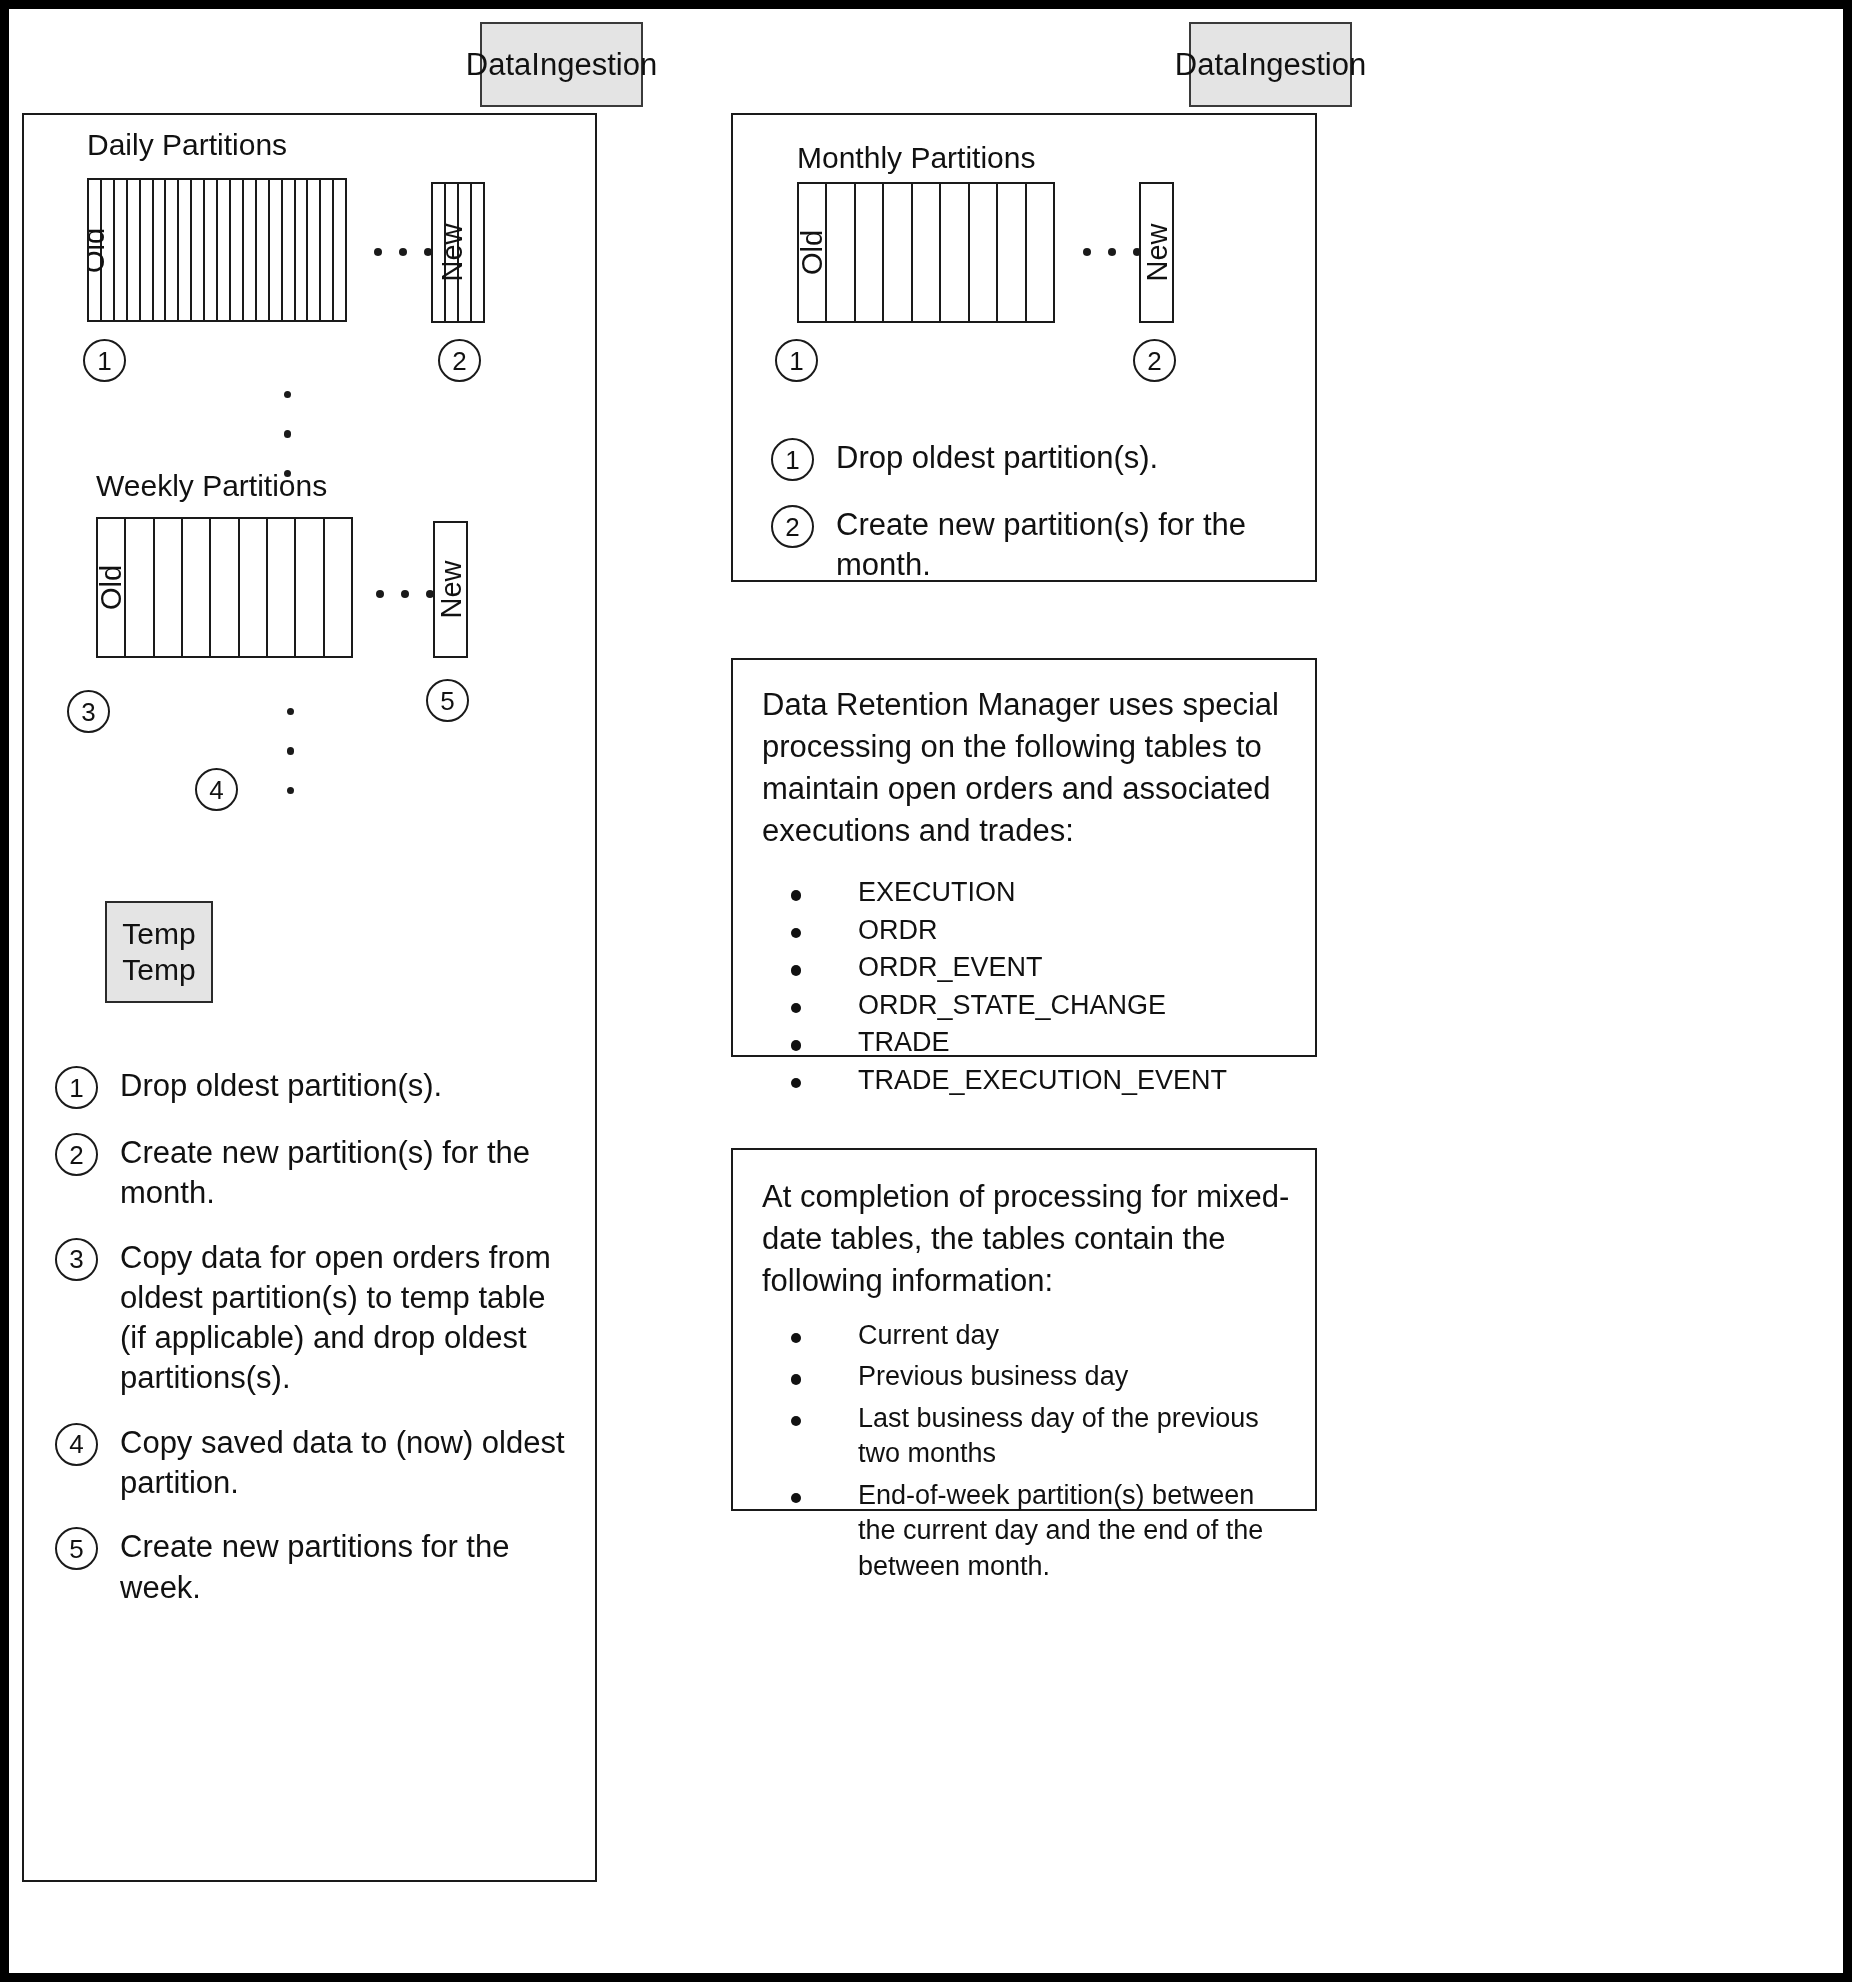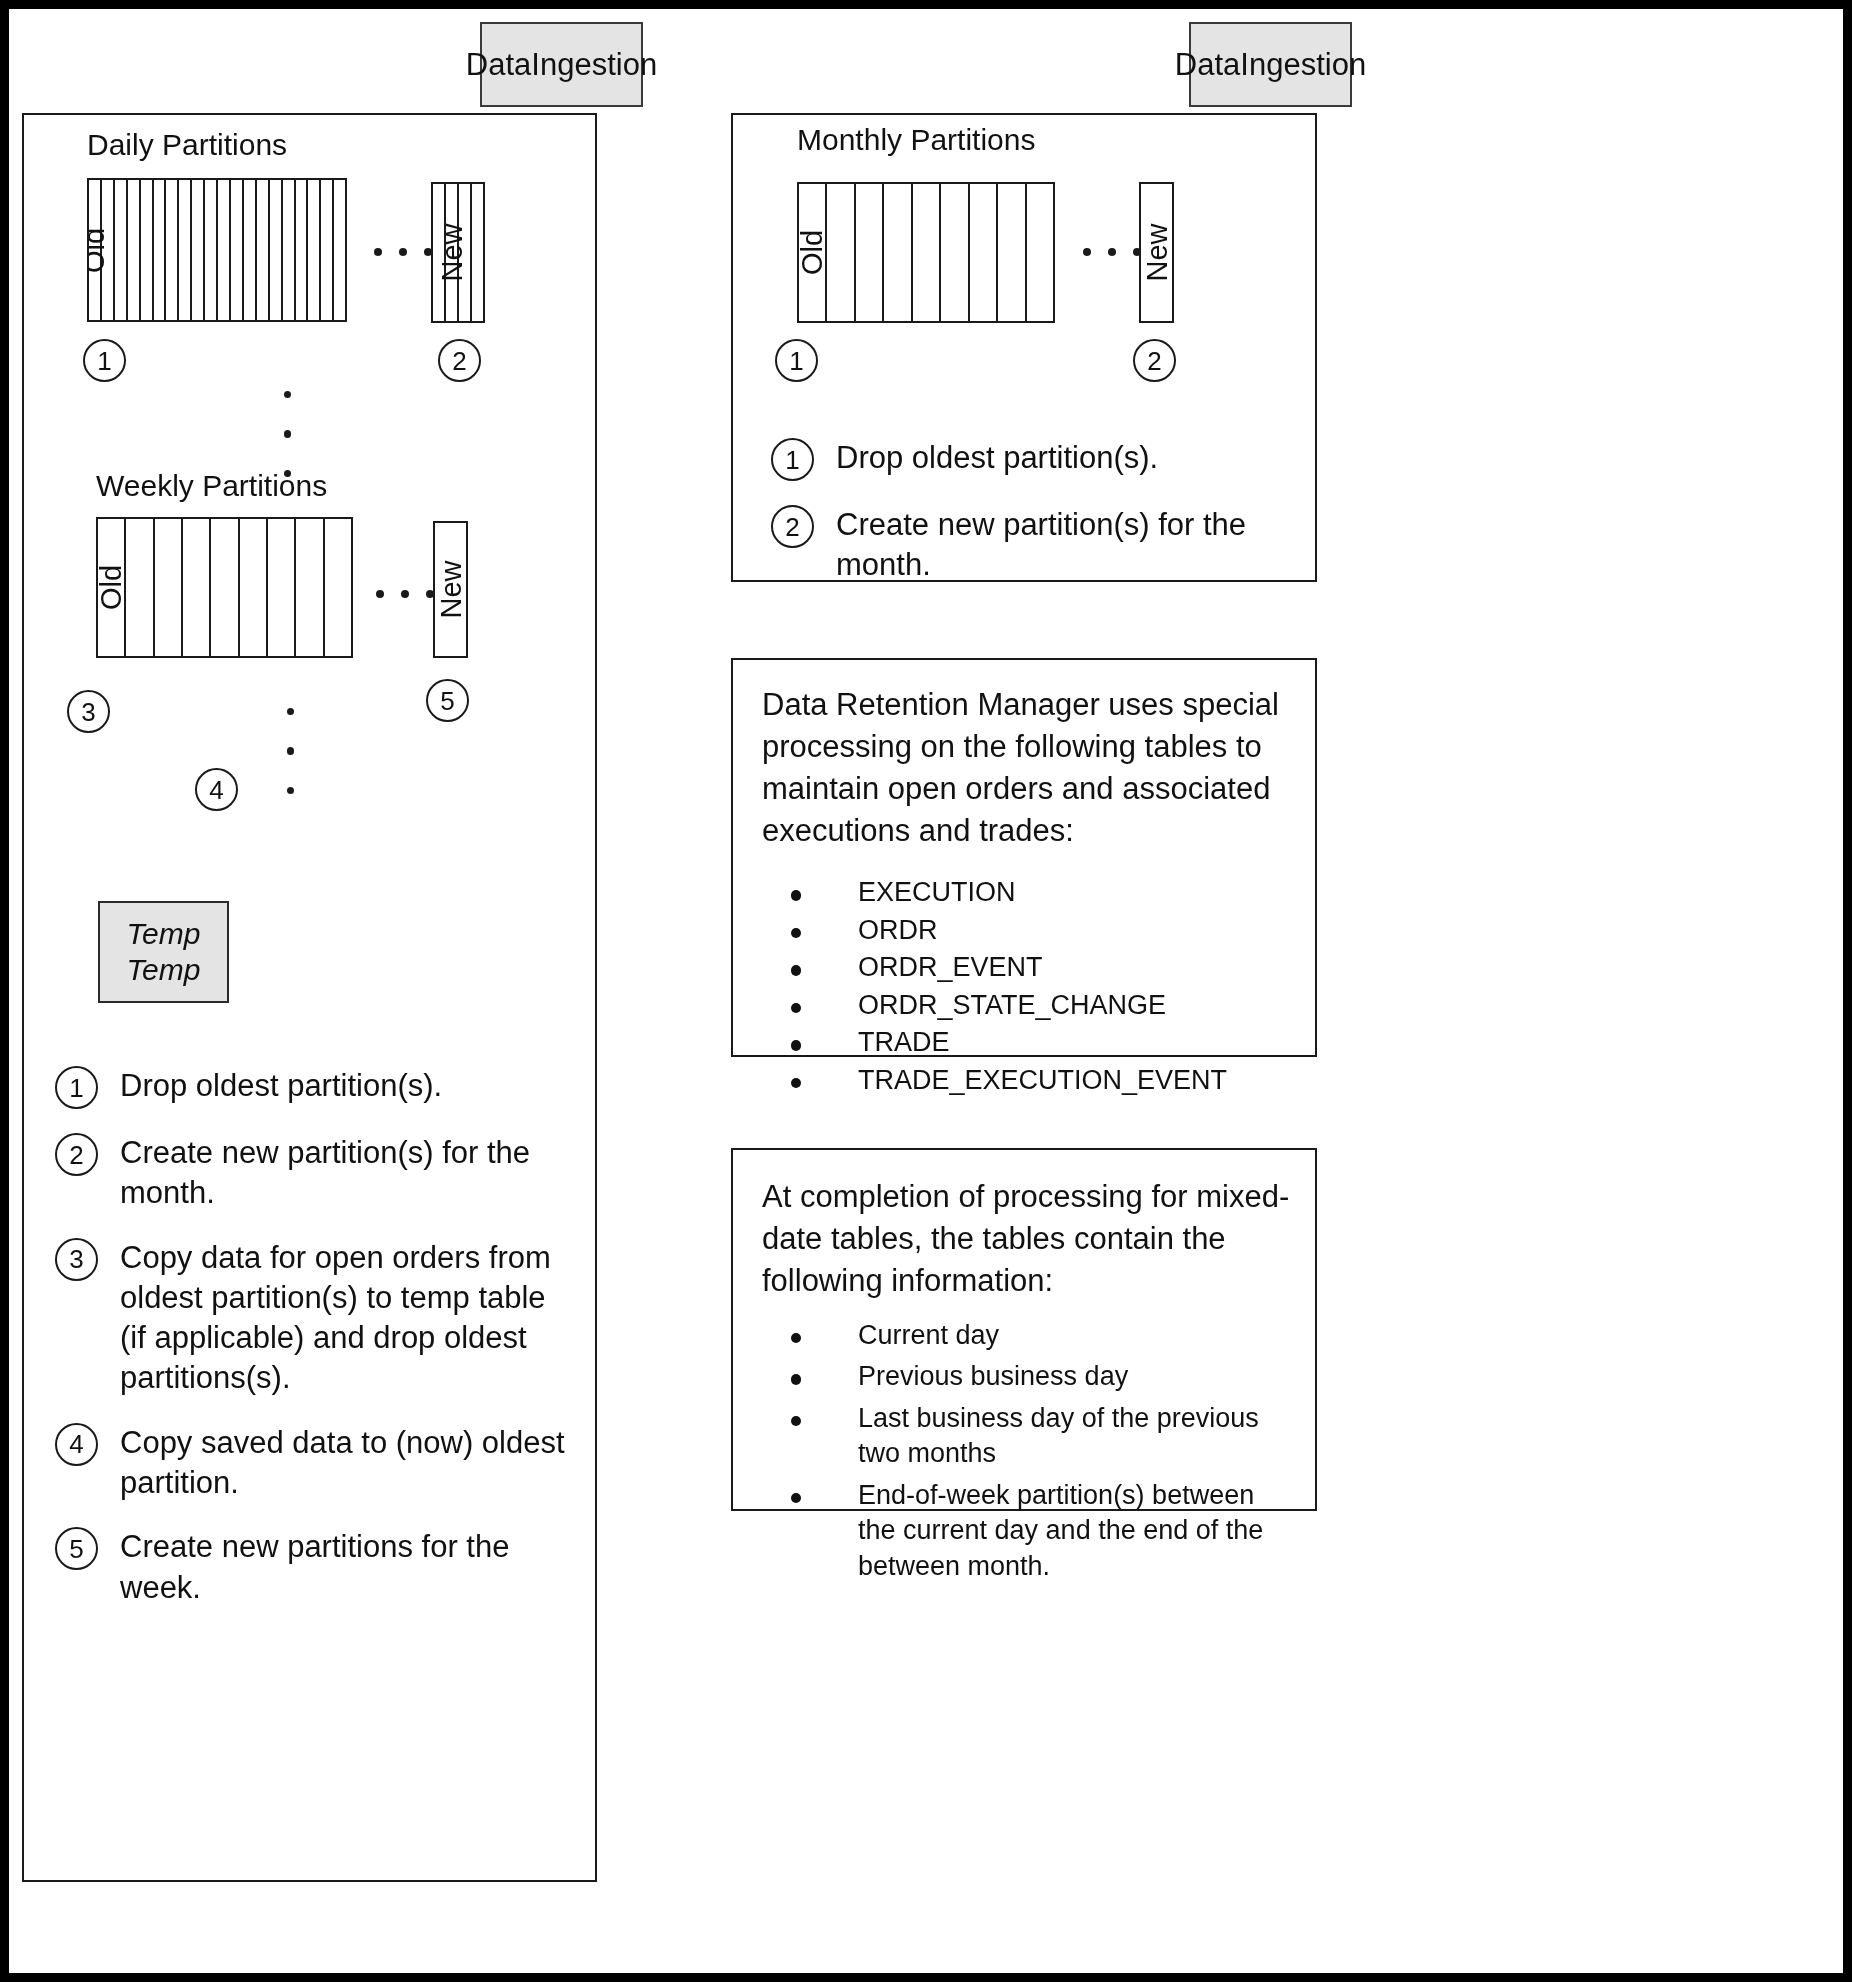--- a/index.html
+++ b/index.html
@@ -322,21 +322,21 @@
   <div class="cnum" style="left:58px;top:681px;">3</div>
   <div class="cnum" style="left:186px;top:759px;">4</div>
   <div class="cnum" style="left:417px;top:670px;">5</div>
 
   <div class="vdots" style="left:278px;top:699px;">
     <i></i>
       <i></i>
       <i></i>
   </div>
 
-  <div class="temp-box" style="left:89px;top:892px;width:131px;height:102px;font-style:italic;">
+  <div class="temp-box" style="left:96px;top:892px;width:108px;height:102px;">
     <div>Temp</div>
     <div>Temp</div>
   </div>
 
   <div class="legend" style="left:46px;top:1057px;width:519px;">
     <div class="legend-row">
       <div class="bullet">1</div>
       <div class="ltext">Drop oldest partition(s).</div>
     </div>
     <div class="legend-row">
@@ -353,21 +353,21 @@
     </div>
     <div class="legend-row">
       <div class="bullet">5</div>
       <div class="ltext">Create new partitions for the week.</div>
     </div>
   </div>
 
   <div class="panel" style="left:722px;top:104px;width:586px;height:469px;">
   </div>
 
-  <div class="caption" style="left:788px;top:114px;">Monthly Partitions</div>
+  <div class="caption" style="left:788px;top:132px;">Monthly Partitions</div>
 
   <div class="stack" style="left:788px;top:173px;width:258px;height:141px;">
     <div class="col">
       <div class="vlabel">
           <span>Old</span>
         </div>
     </div>
     <div class="col"></div>
     <div class="col"></div>
     <div class="col"></div>

